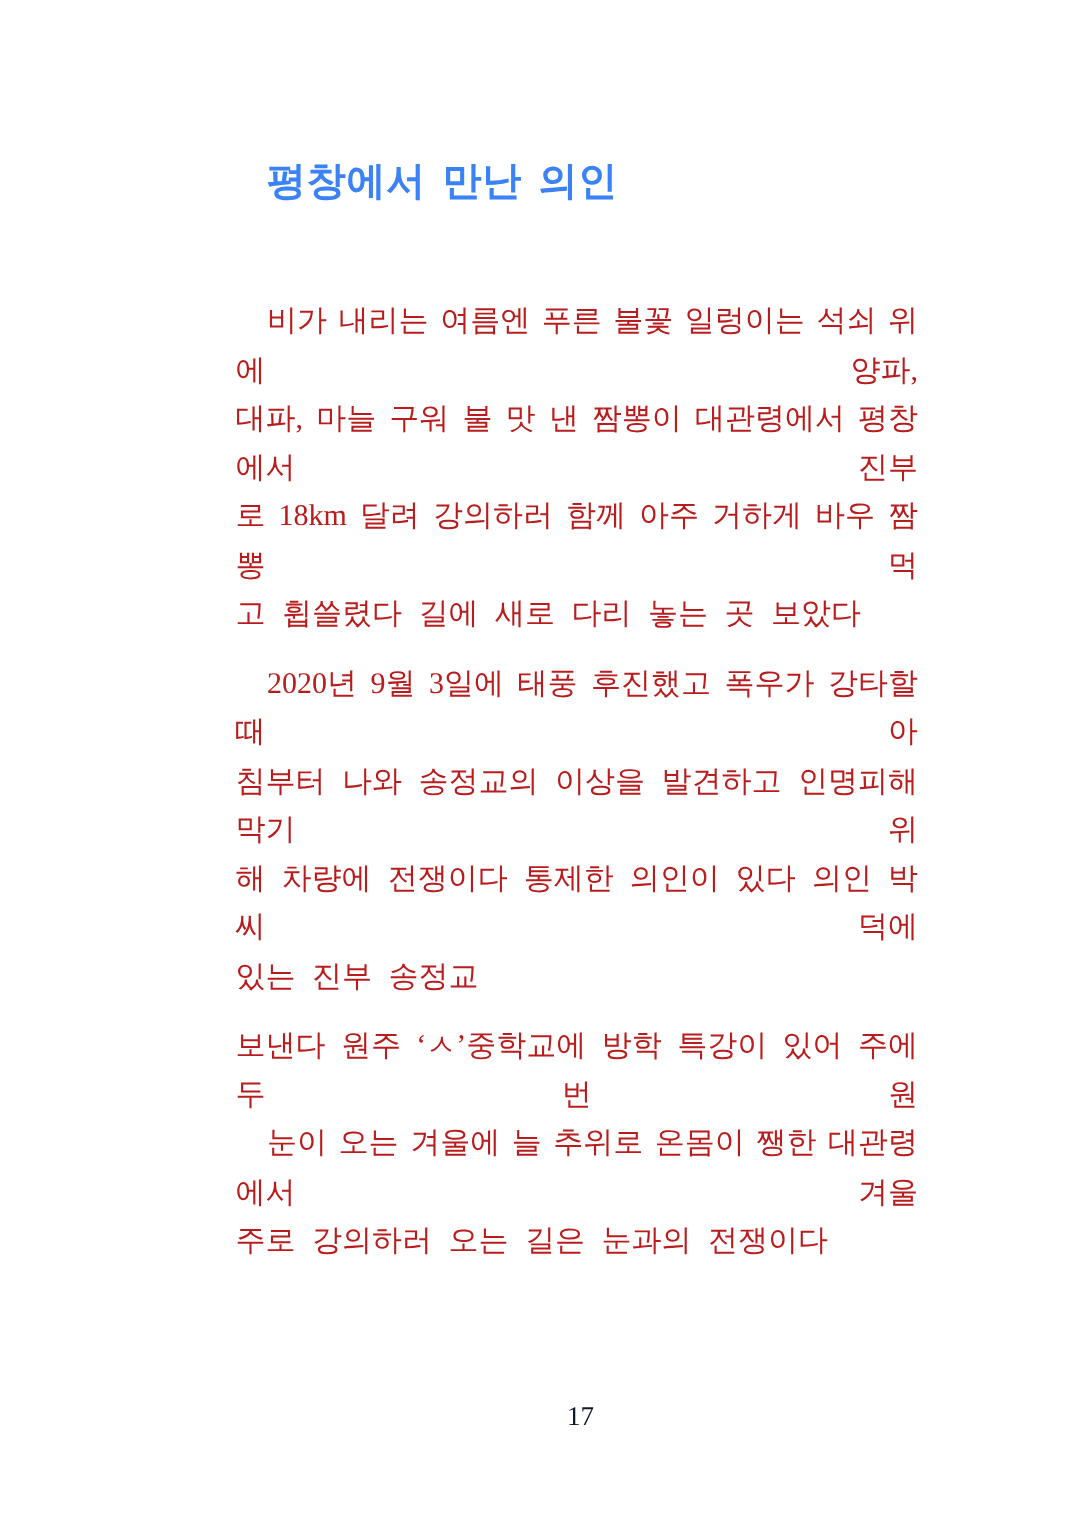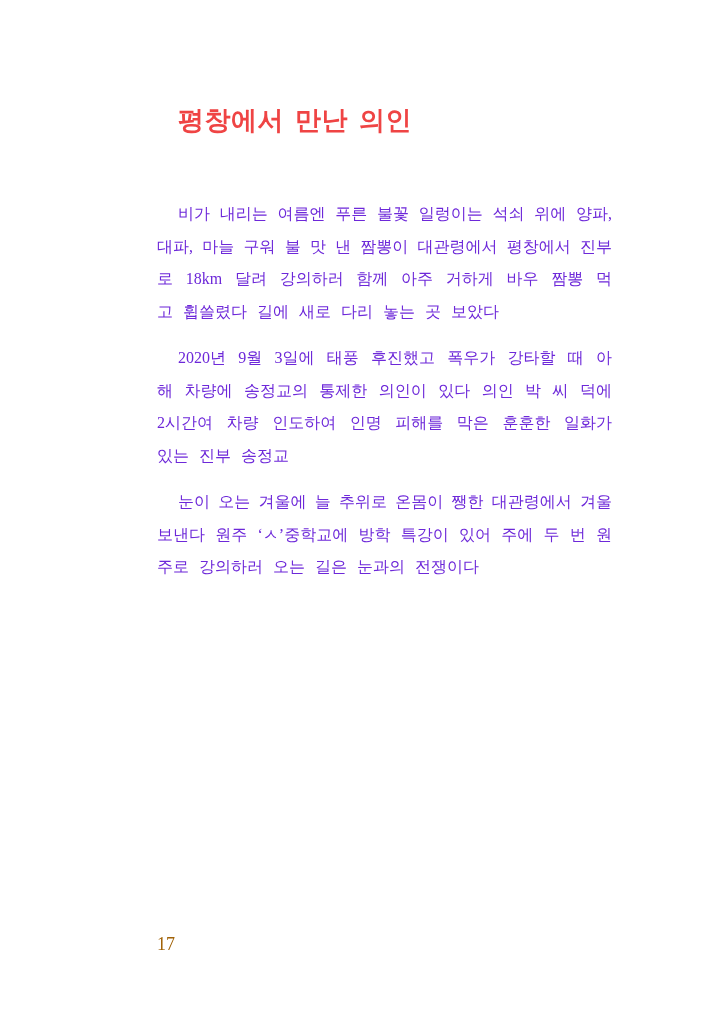--- a/index.html
+++ b/index.html
@@ -19,33 +19,33 @@
   }
   .content {
     position: absolute;
     left: 157px;
     top: 104px;
     width: 455px;
   }
   .title {
     font-size: 26px;
     font-weight: bold;
-    color: #ef4444;
+    color: #3b82f6;
     text-indent: 21px;
     letter-spacing: 0.5px;
     word-spacing: 4px;
     line-height: 34px;
     margin: 0 0 60px 0;
     font-family: Liberation Serif, serif;
   }
   .para {
-    font-size: 16px;
+    font-size: 20px;
     line-height: 32.5px;
     margin: 0 0 14px 0;
-    color: #6d28d9;
+    color: #b91c1c;
   }
   .line {
     text-align: justify;
     word-spacing: 2px;
     white-space: normal;
   }
   .line.just {
     text-align-last: justify;
     -moz-text-align-last: justify;
   }
@@ -54,45 +54,45 @@
     word-spacing: 6px;
   }
   .line.indent {
     text-indent: 21px;
   }
   .folio {
     position: absolute;
     left: 157px;
     top: 934px;
     width: 460px;
-    text-align: left;
+    text-align: center;
     font-size: 18px;
-    color: #a16207;
+    color: #0f172a;
   }
 </style>
 </head>
 <body>
 
 <div class="page">
   <div class="content">
     <h1 class="title">평창에서 만난 의인</h1>
     <div id="paragraphs">
         <div class="para">
           <div class="line just indent">비가 내리는 여름엔 푸른 불꽃 일렁이는 석쇠 위에 양파,</div>
           <div class="line just">대파, 마늘 구워 불 맛 낸 짬뽕이 대관령에서 평창에서 진부</div>
           <div class="line just">로 18km 달려 강의하러 함께 아주 거하게 바우 짬뽕 먹</div>
           <div class="line endline">고 휩쓸렸다 길에 새로 다리 놓는 곳 보았다</div>
         </div>
         <div class="para">
           <div class="line just indent">2020년 9월 3일에 태풍 후진했고 폭우가 강타할 때 아</div>
-          <div class="line just">해 차량에 송정교의 통제한 의인이 있다 의인 박 씨 덕에</div>
-          <div class="line just">2시간여 차량 인도하여 인명 피해를 막은 훈훈한 일화가</div>
+          <div class="line just">침부터 나와 송정교의 이상을 발견하고 인명피해 막기 위</div>
+          <div class="line just">해 차량에 전쟁이다 통제한 의인이 있다 의인 박 씨 덕에</div>
           <div class="line endline">있는 진부 송정교</div>
         </div>
         <div class="para">
+          <div class="line just">보낸다 원주 ‘ㅅ’중학교에 방학 특강이 있어 주에 두 번 원</div>
           <div class="line just indent">눈이 오는 겨울에 늘 추위로 온몸이 쨍한 대관령에서 겨울</div>
-          <div class="line just">보낸다 원주 ‘ㅅ’중학교에 방학 특강이 있어 주에 두 번 원</div>
           <div class="line endline">주로 강의하러 오는 길은 눈과의 전쟁이다</div>
         </div>
       </div>
   </div>
   <div class="folio">17</div>
 </div>
 
 </body></html>

